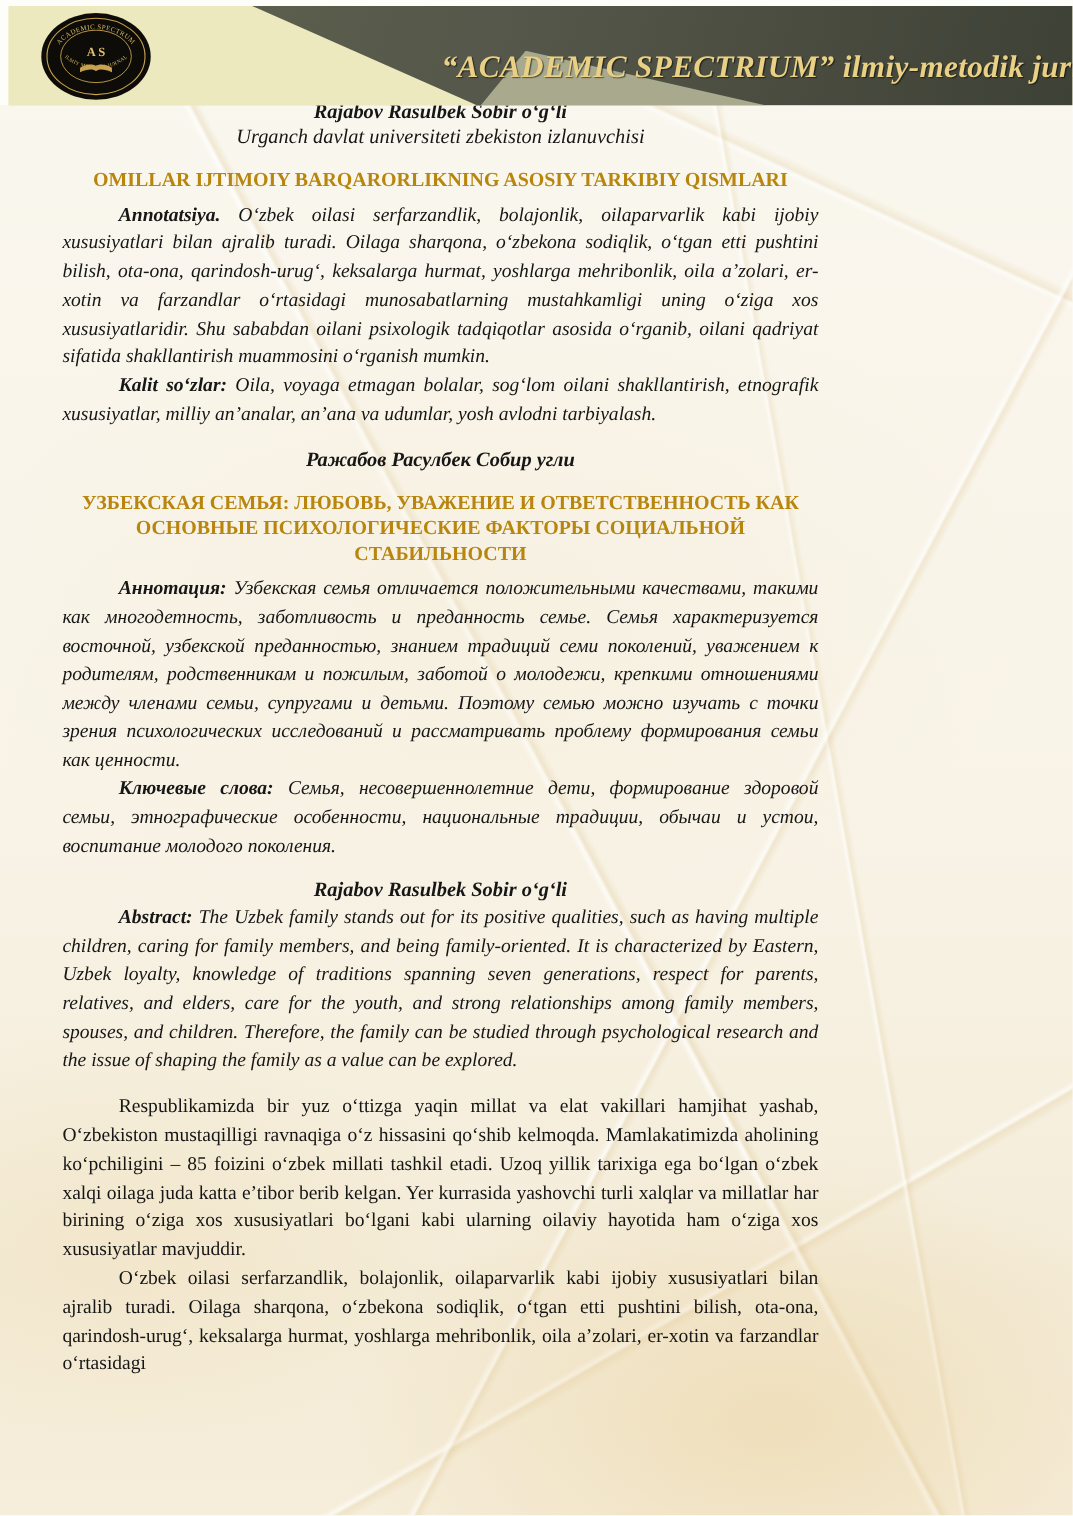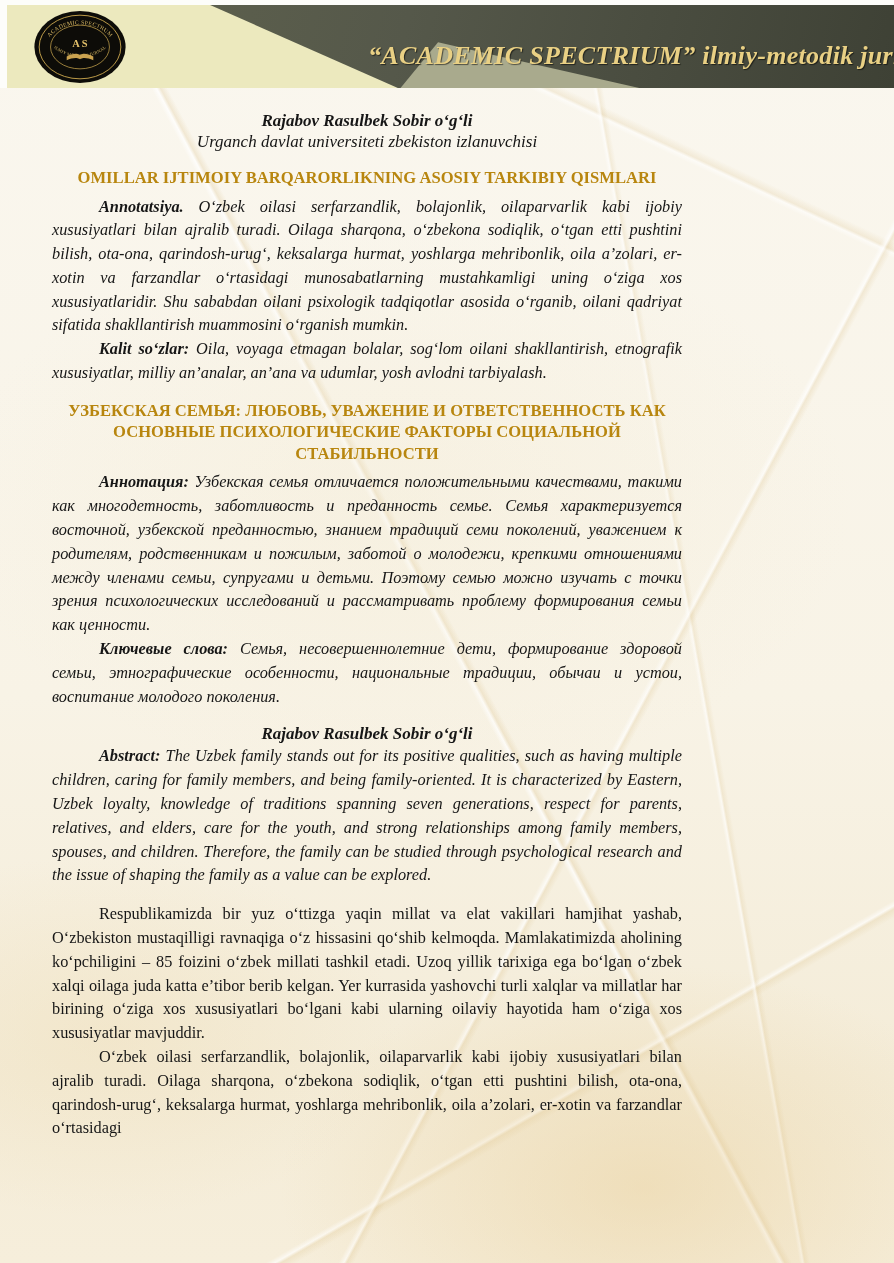--- a/index.html
+++ b/index.html
@@ -39,21 +39,21 @@
   }
   .hdr-leftwhite { position:absolute; left:0; top:0; width:7px; height:100%; background:#fdfdfa; }
   .hdr-title {
     position:absolute; left:368px; top:36px;
     font-family:"Liberation Serif", serif; font-style:italic; font-weight:700;
     font-size:26px; letter-spacing:.3px; color:#e9d084;
     text-shadow:1px 1px 1px rgba(0,0,0,.55); white-space:nowrap;
   }
   .logo { position:absolute; left:30px; top:4px; width:100px; height:76px; }
 
-  .content { position:absolute; top:104px; left:0; width:734px; padding:6px 52px 0; z-index:1; color:#161616; }
+  .content { position:absolute; top:76px; left:0; width:734px; padding:6px 52px 0; z-index:1; color:#161616; }
 
   .center { text-align:center; }
   .author-name  { font-style:italic; font-weight:700; font-size:17px; line-height:21px; }
   .author-affil { font-style:italic; font-size:17px; line-height:21px; }
   .gold-title {
     color:#b8860f; font-weight:700; font-size:16.6px; line-height:21.5px;
     text-align:center; margin:15px auto 6px;
   }
   .gold-title .tl { display:block; }
   .para { font-size:16.3px; line-height:23.8px; text-align:justify; text-indent:47px; }
@@ -97,20 +97,21 @@
     <div class="center author-name">Rajabov Rasulbek Sobir o‘g‘li</div>
     <div class="center author-affil">Urganch davlat universiteti zbekiston izlanuvchisi</div>
 
     <h1 class="gold-title">
       <span class="tl">OMILLAR IJTIMOIY BARQARORLIKNING ASOSIY TARKIBIY QISMLARI</span>
     </h1>
 
     <p class="para it"><span class="lead">Annotatsiya.</span> <span>O‘zbek oilasi serfarzandlik, bolajonlik, oilaparvarlik kabi ijobiy xususiyatlari bilan ajralib turadi. Oilaga sharqona, o‘zbekona sodiqlik, o‘tgan etti pushtini bilish, ota-ona, qarindosh-urug‘, keksalarga hurmat, yoshlarga mehribonlik, oila a’zolari, er-xotin va farzandlar o‘rtasidagi munosabatlarning mustahkamligi uning o‘ziga xos xususiyatlaridir. Shu sababdan oilani psixologik tadqiqotlar asosida o‘rganib, oilani qadriyat sifatida shakllantirish muammosini o‘rganish mumkin.</span></p>
     <p class="para it"><span class="lead">Kalit so‘zlar:</span> <span>Oila, voyaga etmagan bolalar, sog‘lom oilani shakllantirish, etnografik xususiyatlar, milliy an’analar, an’ana va udumlar, yosh avlodni tarbiyalash.</span></p>
 
+    <div class="center author-name mt">Ражабов Расулбек Собир угли</div>
 
     <h1 class="gold-title">
       <span class="tl">УЗБЕКСКАЯ СЕМЬЯ: ЛЮБОВЬ, УВАЖЕНИЕ И ОТВЕТСТВЕННОСТЬ КАК</span>
       <span class="tl">ОСНОВНЫЕ ПСИХОЛОГИЧЕСКИЕ ФАКТОРЫ СОЦИАЛЬНОЙ СТАБИЛЬНОСТИ</span>
     </h1>
 
     <p class="para it"><span class="lead">Аннотация:</span> <span>Узбекская семья отличается положительными качествами, такими как многодетность, заботливость и преданность семье. Семья характеризуется восточной, узбекской преданностью, знанием традиций семи поколений, уважением к родителям, родственникам и пожилым, заботой о молодежи, крепкими отношениями между членами семьи, супругами и детьми. Поэтому семью можно изучать с точки зрения психологических исследований и рассматривать проблему формирования семьи как ценности.</span></p>
     <p class="para it"><span class="lead">Ключевые слова:</span> <span>Семья, несовершеннолетние дети, формирование здоровой семьи, этнографические особенности, национальные традиции, обычаи и устои, воспитание молодого поколения.</span></p>
 
     <div class="center author-name mt">Rajabov Rasulbek Sobir o‘g‘li</div>

